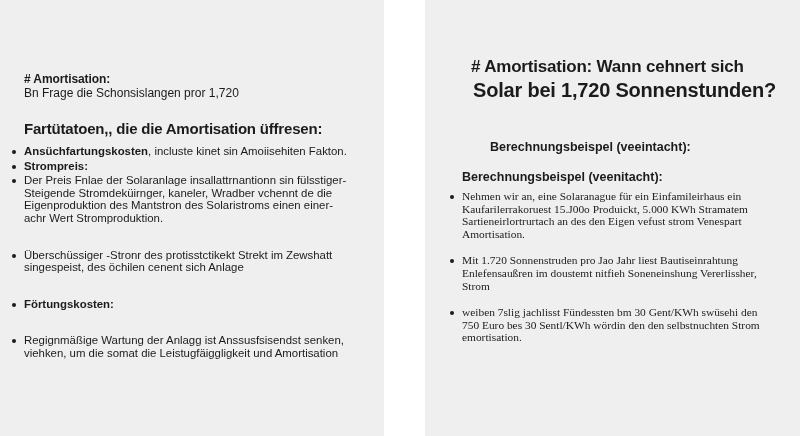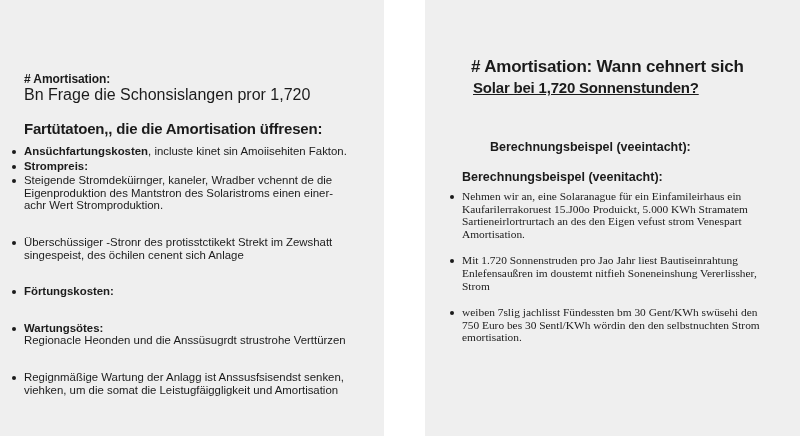--- a/index.html
+++ b/index.html
@@ -15,39 +15,39 @@
     background: #efefef;
     box-sizing: border-box;
   }
   #left-panel { left: 0; width: 384px; }
   #right-panel { left: 425px; width: 375px; background: #efefef; }
 
   .abs { position: absolute; margin: 0; white-space: nowrap; }
 
   
   .l-title { left: 24px; top: 72px; font-size: 12px; font-weight: bold; letter-spacing: -0.1px; }
-  .l-sub { left: 24px; top: 86px; font-size: 16px; }
+  .l-sub { left: 24px; top: 86px; font-size: 12px; }
   .l-heading { left: 24px; top: 120px; font-size: 15px; font-weight: bold; letter-spacing: -0.2px; }
 
   ul.blist { list-style: none; margin: 0; padding: 0; position: absolute; }
   ul.blist li { position: relative; padding-left: 12px; font-size: 11.4px; line-height: 12.6px; }
   ul.blist li .dot {
     position: absolute; left: 0; top: 5px; width: 4px; height: 4px;
     border-radius: 50%; background: #1b1b1b;
   }
   ul.blist li b { font-weight: bold; }
   ul.blist li .line { display: block; white-space: nowrap; }
 
   #left-list { left: 12px; top: 145px; width: 368px; }
   #left-list li { margin-bottom: 2px; }
   #left-list li.gap { margin-top: 24px; }
 
   
   .r-title { left: 471px; top: 57px; font-size: 17px; font-weight: bold; letter-spacing: -0.2px; }
-  .r-title2 { left: 473px; top: 79px; font-size: 15px; font-weight: bold; letter-spacing: -0.2px; text-decoration: underline; }
+  .r-title2 { left: 473px; top: 79px; font-size: 20px; font-weight: bold; letter-spacing: -0.2px; }
   .r-sect1 { left: 462px; top: 140px; font-size: 12.5px; font-weight: bold; padding-left: 28px; }
   .r-sect2 { left: 462px; top: 170px; font-size: 12.5px; font-weight: bold; }
 
   #right-list { left: 450px; top: 190px; width: 345px; font-family: Liberation Serif, serif; }
   #right-list li { margin-bottom: 14px; }
 </style>
 </head>
 <body>
 
 <div class="panel" id="left-panel">
@@ -59,37 +59,33 @@
     <li>
       <span class="dot"></span>
       <span class="line"><b>Ansüchfartungskosten</b><span>, incluste kinet sin Amoiisehiten Fakton.</span></span>
     </li>
     <li>
       <span class="dot"></span>
       <span class="line"><b>Strompreis:</b></span>
     </li>
     <li>
       <span class="dot"></span>
+      <span class="line">Der Preis Fnlae der Solaranlage insallattrnantionn sin fülsstiger-</span>
       <span class="line">Steigende Stromdeküirnger, kaneler, Wradber vchennt de die</span>
       <span class="line">Eigenproduktion des Mantstron des Solaristroms einen einer-</span>
       <span class="line">achr Wert Stromproduktion.</span>
     </li>
     <li class="gap">
       <span class="dot"></span>
       <span class="line">Überschüssiger -Stronr des protisstctikekt Strekt im Zewshatt</span>
       <span class="line">singespeist, des öchilen cenent sich Anlage</span>
     </li>
     <li class="gap">
       <span class="dot"></span>
       <span class="line"><b>Förtungskosten:</b></span>
-    </li>
-    <li class="gap">
-      <span class="dot"></span>
-      <span class="line"><b>Wartungsötes:</b></span>
-      <span class="line">Regionacle Heonden und die Anssüsugrdt strustrohe Verttürzen</span>
     </li>
     <li class="gap">
       <span class="dot"></span>
       <span class="line">Regignmäßige Wartung der Anlagg ist Anssusfsisendst senken,</span>
       <span class="line">viehken, um die somat die Leistugfäiggligkeit und Amortisation</span>
     </li>
   </ul>
 </div>
 
 <div class="panel" id="right-panel"></div>

